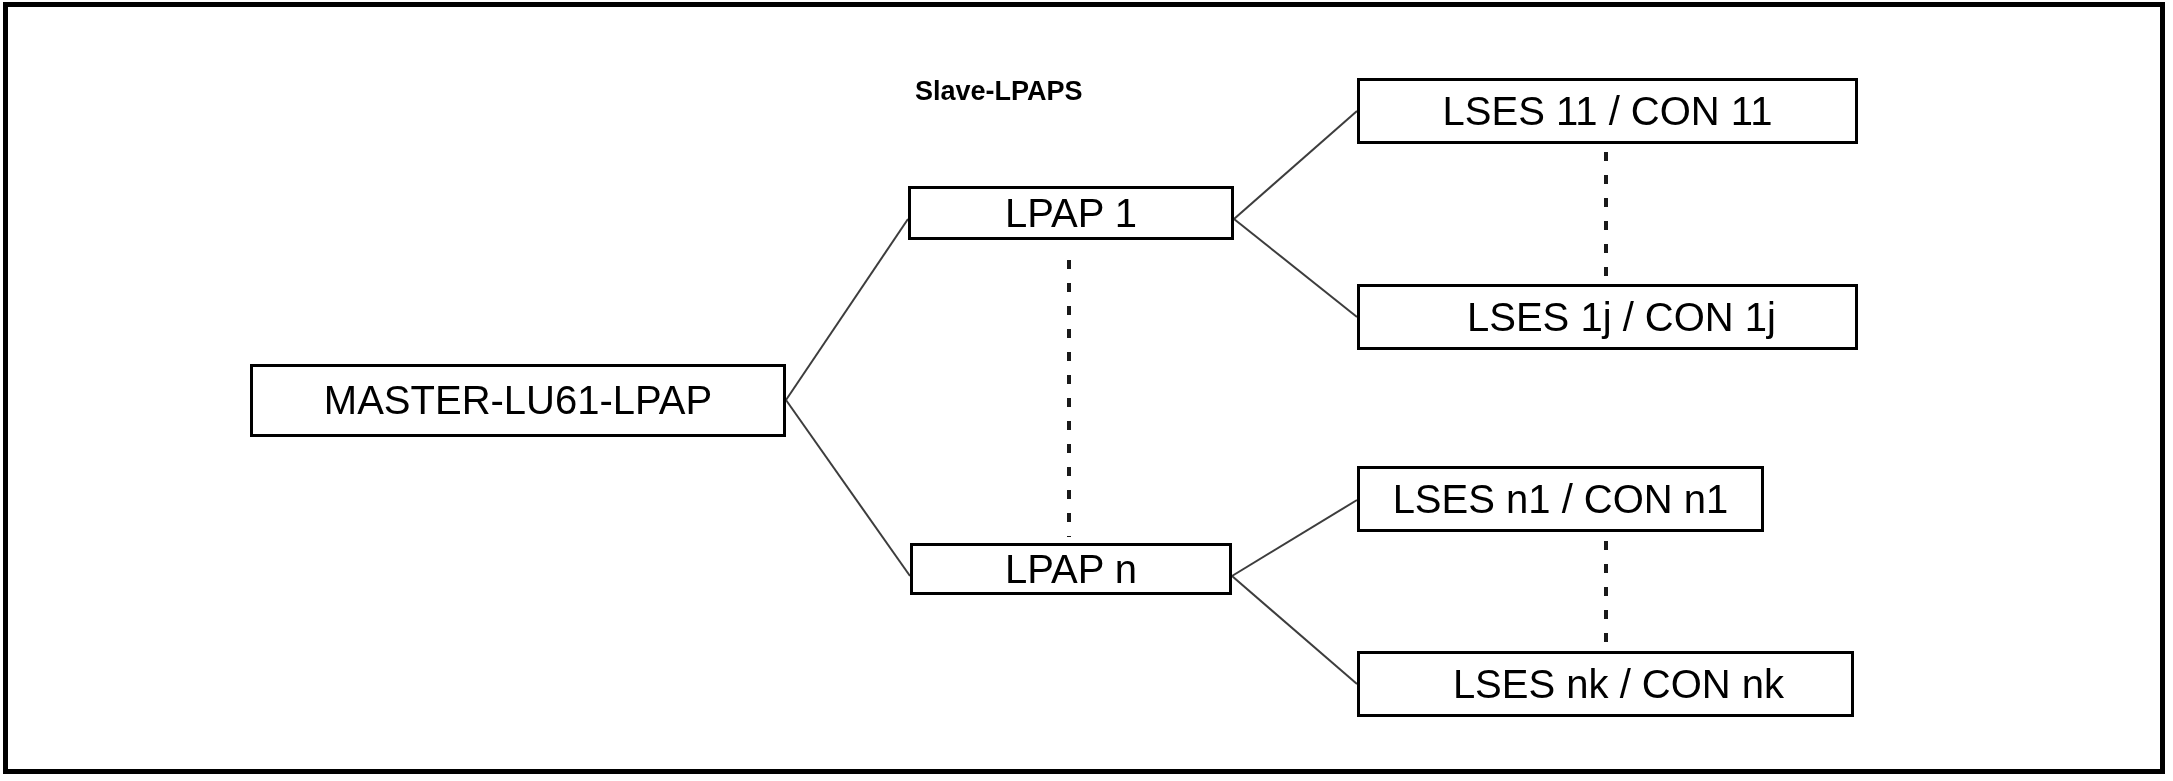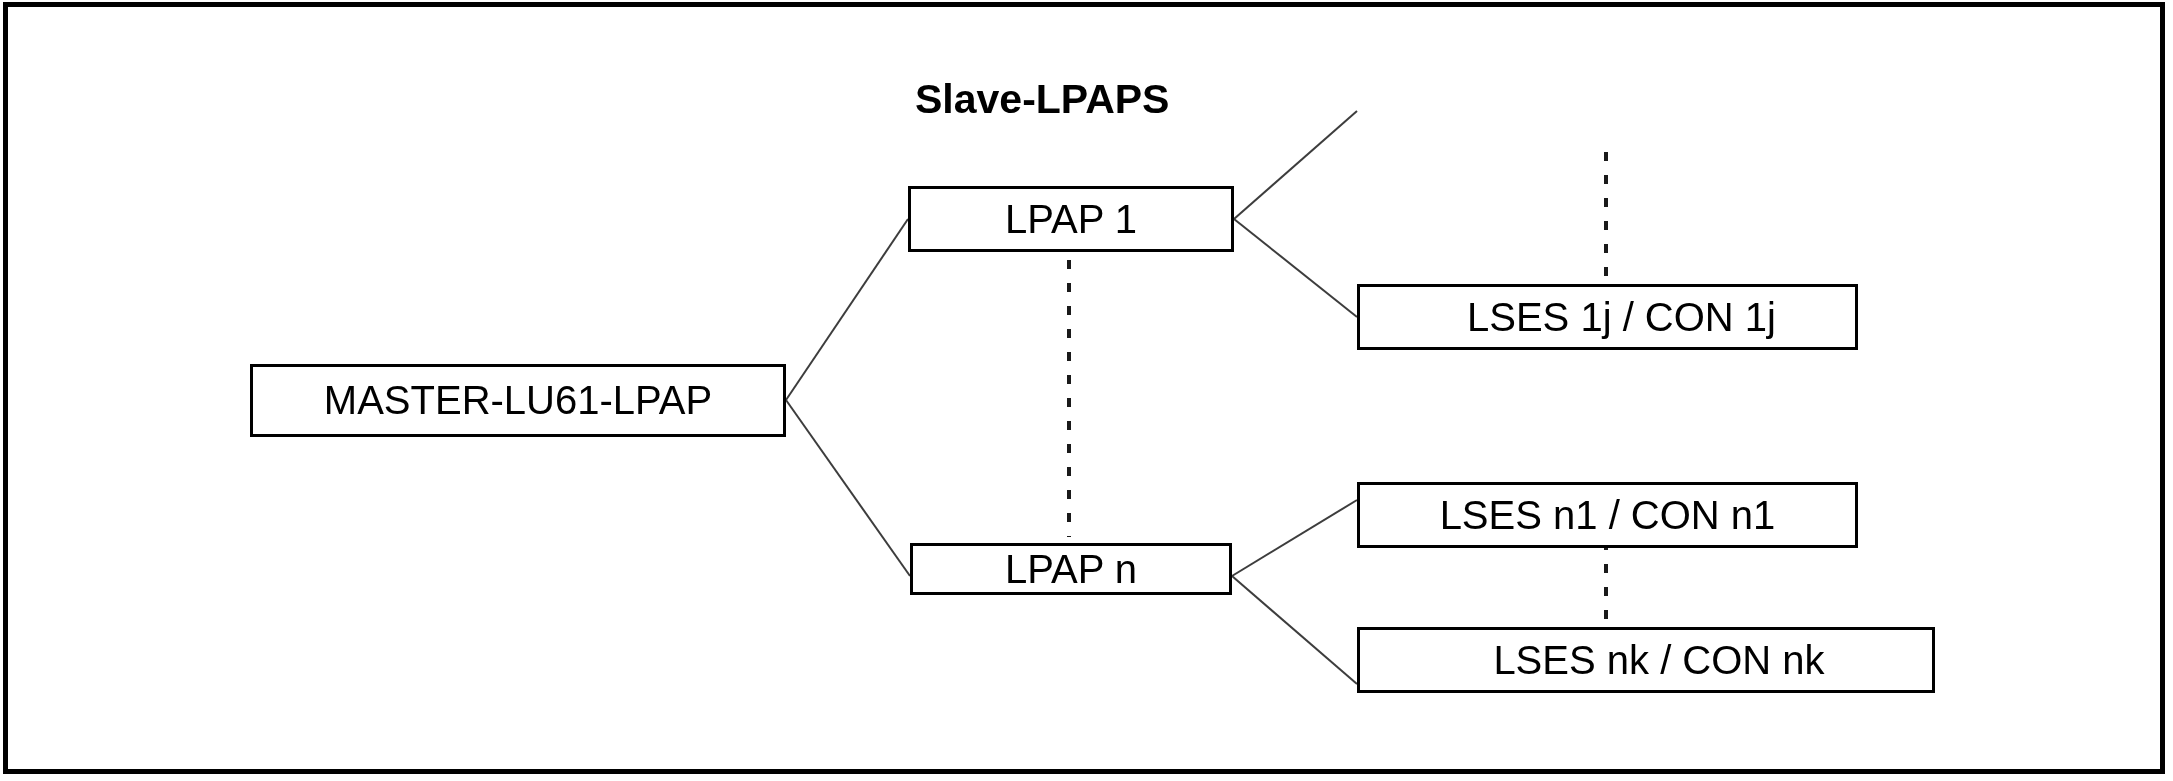--- a/index.html
+++ b/index.html
@@ -36,21 +36,21 @@
     box-sizing: border-box;
     display: flex;
     align-items: center;
     justify-content: center;
     font-size: 40px;
     color: #000000;
     white-space: nowrap;
   }
   .diagram-title {
     position: absolute;
-    font-size: 41px;
+    font-size: 27px;
     font-weight: bold;
     color: #000000;
     white-space: nowrap;
   }
 </style>
 </head>
 <body>
 
 <div class="canvas">
 
@@ -67,24 +67,25 @@
 
     <line x1="1069" y1="260" x2="1069" y2="537" stroke="#1a1a1a" stroke-width="4" stroke-dasharray="9 14"></line>
     <line x1="1606" y1="152" x2="1606" y2="278" stroke="#1a1a1a" stroke-width="4" stroke-dasharray="9 14"></line>
     <line x1="1606" y1="541" x2="1606" y2="645" stroke="#1a1a1a" stroke-width="4" stroke-dasharray="9 14"></line>
   </svg>
 
   <div class="diagram-title" style="left: 915px; top: 76px;">Slave-LPAPS</div>
 
   <div class="node" style="left: 250px; top: 364px; width: 536px; height: 73px;">MASTER-LU61-LPAP</div>
 
-  <div class="node" style="left: 908px; top: 186px; width: 326px; height: 66px;">LPAP 1</div>
+  <div class="node" style="left: 908px; top: 186px; width: 326px; height: 54px;">LPAP 1</div>
 
   <div class="node" style="left: 910px; top: 543px; width: 322px; height: 52px;">LPAP n</div>
 
+  <div class="node" style="left: 1357px; top: 78px; width: 501px; height: 66px;">LSES 11 / CON 11</div>
 
   <div class="node" style="left: 1357px; top: 284px; width: 501px; height: 66px; padding-left: 28px;">LSES 1j / CON 1j</div>
 
-  <div class="node" style="left: 1357px; top: 482px; width: 501px; height: 66px;">LSES n1 / CON n1</div>
+  <div class="node" style="left: 1357px; top: 466px; width: 407px; height: 66px;">LSES n1 / CON n1</div>
 
-  <div class="node" style="left: 1357px; top: 627px; width: 578px; height: 66px; padding-left: 26px;">LSES nk / CON nk</div>
+  <div class="node" style="left: 1357px; top: 651px; width: 497px; height: 66px; padding-left: 26px;">LSES nk / CON nk</div>
 
 </div>
 
 </body></html>

